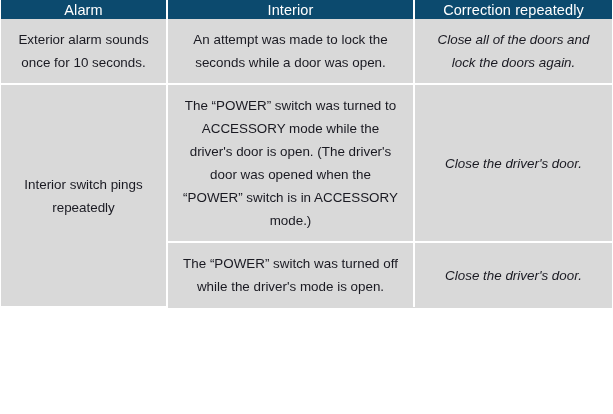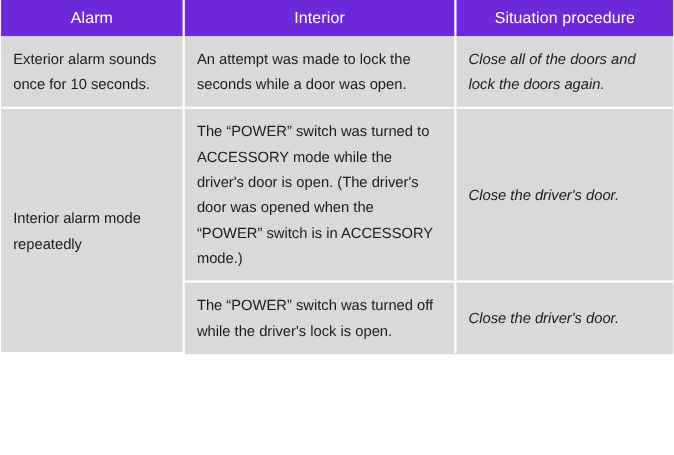--- a/index.html
+++ b/index.html
@@ -30,45 +30,45 @@
     width: 611px;
     margin: 0 0 0 1px;
     background: #d9d9d9;
   }
 
   col.c-alarm      { width: 166px; }
   col.c-situation  { width: 247px; }
   col.c-correction { width: 198px; }
 
   thead th {
-    background: #6d28d9;
+    background: #0c4a6e;
     color: #ffffff;
     font-weight: normal;
     font-size: 14.5px;
     letter-spacing: 0.1px;
-    height: 33px;
+    height: 19px;
     padding: 0 6px;
     text-align: center;
     vertical-align: middle;
     border-right: 2px solid #ffffff;
     box-sizing: border-box;
   }
   thead th:last-child { border-right: none; }
 
   tbody td {
     background: #d9d9d9;
     color: #1a1a22;
     font-size: 13.4px;
     line-height: 1.72;
     padding: 9px 11px 9px 11px;
     vertical-align: top;
     border-right: 2px solid #ffffff;
     border-bottom: 2px solid #ffffff;
     box-sizing: border-box;
-    text-align: left;
+    text-align: center;
   }
   tbody td:last-child { border-right: none; font-style: italic; }
   tbody tr:last-child td { border-bottom: none; }
 
   td.v-center { vertical-align: middle; margin-top: 43px; }
 
   .cell-text { display: block; }
 </style>
 </head>
 <body>
@@ -79,53 +79,53 @@
     <colgroup>
       <col class="c-alarm">
       <col class="c-situation">
       <col class="c-correction">
     </colgroup>
 
     <thead>
       <tr>
         <th>Alarm</th>
         <th>Interior</th>
-        <th>Situation procedure</th>
+        <th>Correction repeatedly</th>
       </tr>
     </thead>
 
     <tbody>
 
       <tr>
         <td>
           <span class="cell-text">Exterior alarm sounds once for 10 seconds.</span>
         </td>
         <td>
           <span class="cell-text">An attempt was made to lock the seconds while a door was open.</span>
         </td>
         <td>
           <span class="cell-text">Close all of the doors and lock the doors again.</span>
         </td>
       </tr>
 
       <tr>
         <td class="v-center" rowspan="2">
-          <span class="cell-text">Interior alarm mode repeatedly</span>
+          <span class="cell-text">Interior switch pings repeatedly</span>
         </td>
         <td>
           <span class="cell-text">The “POWER” switch was turned to ACCESSORY mode while the driver's door is open. (The driver's door was opened when the “POWER” switch is in ACCESSORY mode.)</span>
         </td>
         <td class="v-center">
           <span class="cell-text">Close the driver's door.</span>
         </td>
       </tr>
 
       <tr>
         <td>
-          <span class="cell-text">The “POWER” switch was turned off while the driver's lock is open.</span>
+          <span class="cell-text">The “POWER” switch was turned off while the driver's mode is open.</span>
         </td>
         <td class="v-center">
           <span class="cell-text">Close the driver's door.</span>
         </td>
       </tr>
 
     </tbody>
   </table>
 
 </div>

